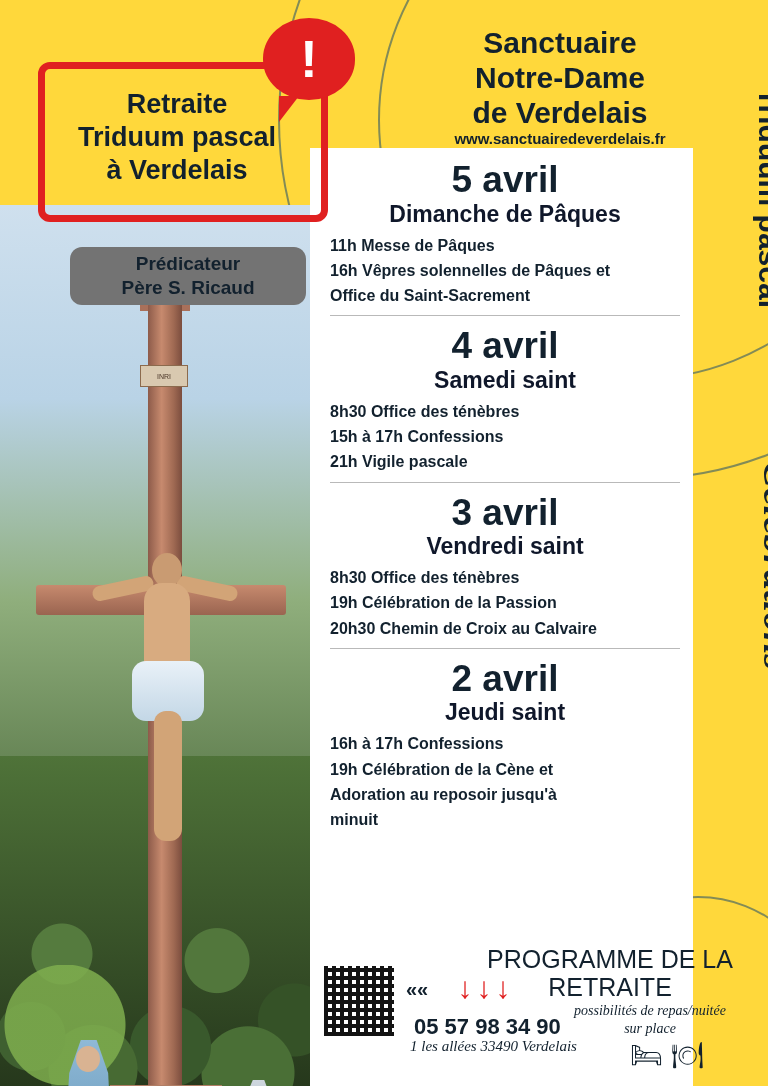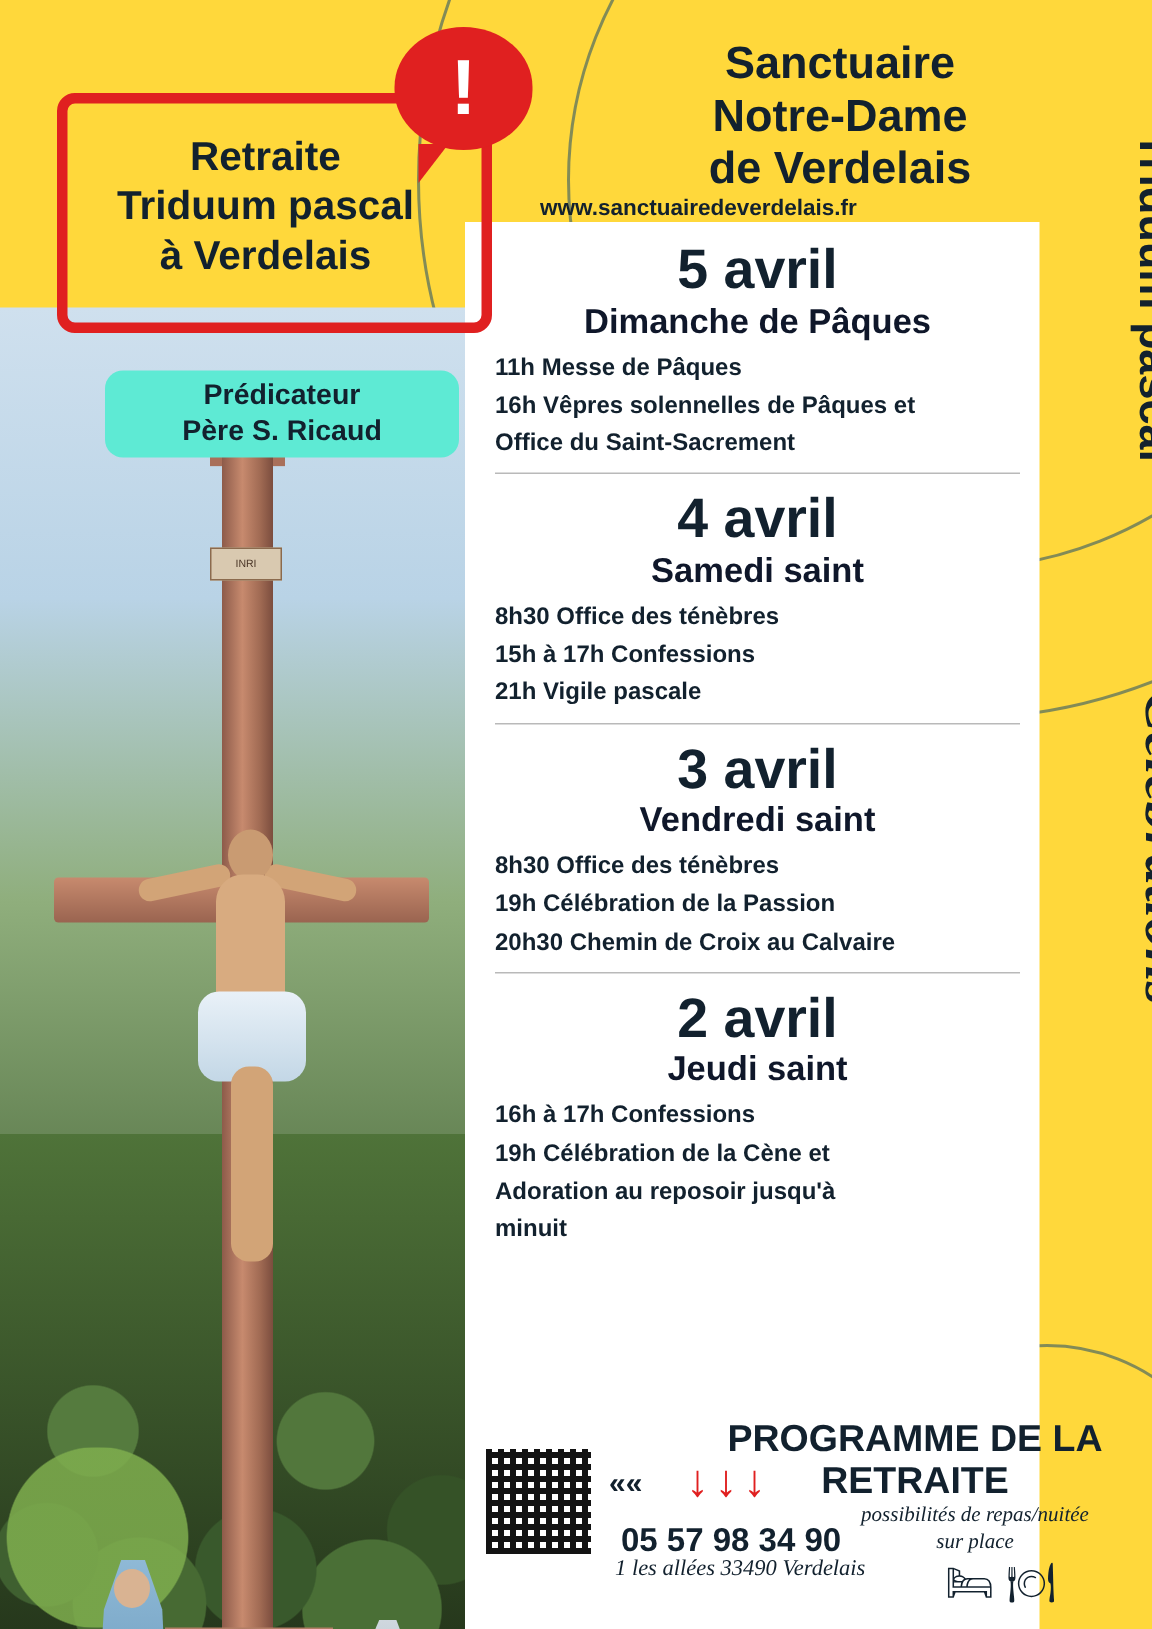--- a/index.html
+++ b/index.html
@@ -132,25 +132,25 @@
     display:block; color:#fff; font-weight:bold; font-size:52px;
     text-align:center; line-height:82px;
   }
   .sanctuary {
     position:absolute; left:360px; top:26px; width:400px;
     text-align:center; color:#12212E;
     font-weight:bold; font-size:30px; line-height:1.16; white-space: pre-line;
   }
   .website {
     position:absolute; left:360px; top:130px; width:400px;
-    color:#12212E; font-weight:bold; font-size:15px;
+    text-align:center; color:#12212E; font-weight:bold; font-size:15px;
   }
   .predicateur {
     position:absolute; left:70px; top:247px; width:236px; height:58px;
-    background:#5eead4; border-radius:12px;
+    background:#737373; border-radius:12px;
     display:flex; flex-direction:column; align-items:center; justify-content:center;
     color:#12212E; font-weight:bold; font-size:19px; line-height:1.25;
   }
 
   
   .side-vert {
     position:absolute; right: 4px; top: 150px;
     width: 76px; height: 800px;
     pointer-events:none;
   }
@@ -211,21 +211,21 @@
   .phone {
     position:absolute; left:104px; top:64px; width:150px;
     font-weight:bold; font-size:22px; color:#12212E;
   }
   .address {
     position:absolute; left:100px; top:88px; width:180px;
     font-family:"Liberation Serif", serif; font-style:italic; font-size:15px; color:#12212E;
   }
   .prog-title {
     position:absolute; left:150px; top:-4px; width:300px; text-align:center;
-    font-weight:bold; font-size:25px; color:#12212E; line-height:1.1;
+    font-weight:normal; font-size:25px; color:#12212E; line-height:1.1;
   }
   .possib {
     position:absolute; left:240px; top:52px; width:200px;
     font-family:"Liberation Serif", serif; font-style:italic; font-size:14px;
     color:#12212E; line-height:1.25; text-align:center;
   }
   .icons {
     position:absolute; left:320px; top:90px; width:120px;
     font-size:26px; color:#12212E; letter-spacing:8px;
   }

